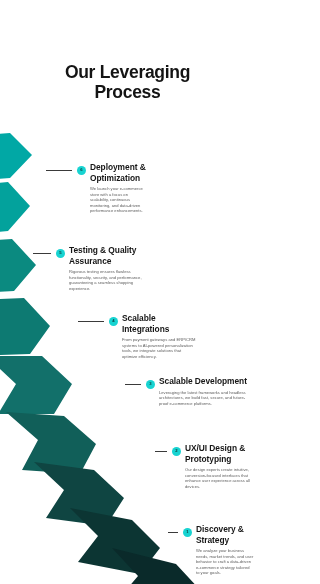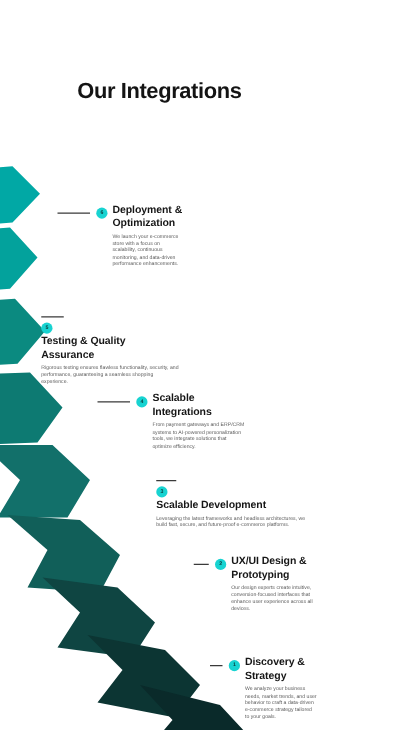--- a/index.html
+++ b/index.html
@@ -119,53 +119,54 @@
   </g>
   <g>
     <path d="M 70 508 L 132 520 L 160 548 L 140 574 L 78 562 L 98 536 Z" fill="#0c3533"></path>
   </g>
   <g>
     <path d="M 112 548 L 176 564 L 202 592 L 180 618 L 116 602 L 138 576 Z" fill="#0a2a2a"></path>
   </g>
 </svg>
 
 <div class="title-wrap">
-  <div class="title-line">Our Integrations</div>
+  <div class="title-line">Our Leveraging</div>
+  <div class="title-line">Process</div>
 </div>
 
 <div class="steps">
 
   <div class="step" style="top:162px; left:46px; width:100px;">
     <div class="connector" style="width:26px;"></div>
     <div class="badge">6</div>
     <div class="step-body">
       <div class="step-title">Deployment &amp; Optimization</div>
       <div class="step-desc">We launch your e-commerce store with a focus on scalability, continuous monitoring, and data-driven performance enhancements.</div>
     </div>
   </div>
 
-  <div class="step" style="top:245px; left:33px; width:110px;flex-direction:column;">
+  <div class="step" style="top:245px; left:33px; width:110px;">
     <div class="connector" style="width:18px;"></div>
     <div class="badge">5</div>
     <div class="step-body">
       <div class="step-title">Testing &amp; Quality Assurance</div>
       <div class="step-desc">Rigorous testing ensures flawless functionality, security, and performance, guaranteeing a seamless shopping experience.</div>
     </div>
   </div>
 
   <div class="step" style="top:313px; left:78px; width:118px;">
     <div class="connector" style="width:26px;"></div>
     <div class="badge">4</div>
     <div class="step-body">
       <div class="step-title">Scalable Integrations</div>
       <div class="step-desc">From payment gateways and ERP/CRM systems to AI-powered personalization tools, we integrate solutions that optimize efficiency.</div>
     </div>
   </div>
 
-  <div class="step" style="top:376px; left:125px; width:124px;flex-direction:column;">
+  <div class="step" style="top:376px; left:125px; width:124px;">
     <div class="connector" style="width:16px;"></div>
     <div class="badge">3</div>
     <div class="step-body">
       <div class="step-title">Scalable Development</div>
       <div class="step-desc">Leveraging the latest frameworks and headless architectures, we build fast, secure, and future-proof e-commerce platforms.</div>
     </div>
   </div>
 
   <div class="step" style="top:443px; left:155px; width:96px;justify-content:flex-end;">
     <div class="connector" style="width:12px;"></div>

